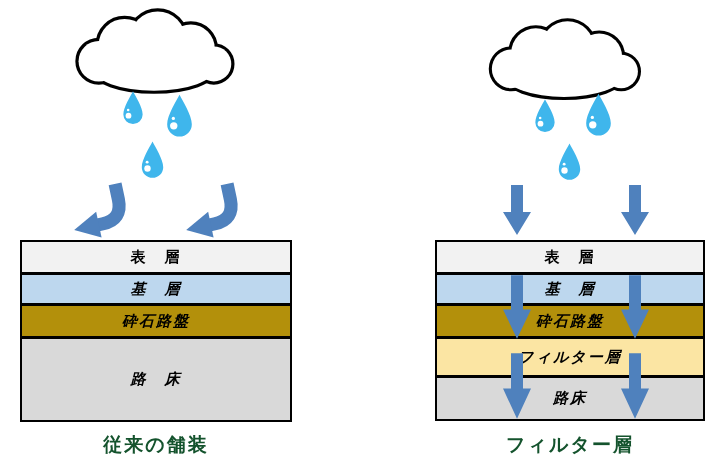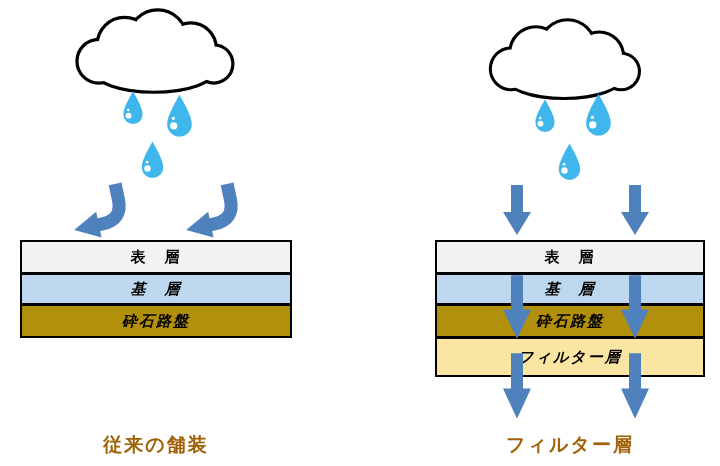--- a/index.html
+++ b/index.html
@@ -19,21 +19,21 @@
     display:flex;align-items:center;justify-content:center;
   }
   .layer + .layer{margin-top:-1px;font-style:italic;}
   .layer-label{
     font-size:15px;font-weight:bold;color:#000;
     letter-spacing:2px;white-space:nowrap;
   }
   .caption{
     position:absolute;
     text-align:center;
-    font-size:19px;font-weight:bold;color:#a16207;
+    font-size:19px;font-weight:bold;color:#14532d;
     letter-spacing:2px;
   }
   .elbow{transform:rotate(-12deg);}
 </style>
 </head>
 <body>
 
 <div class="canvas">
 
   <section>
@@ -85,20 +85,23 @@
     <div class="stack" style="left:20px;top:240px;width:272px;">
         <div class="layer" style="height: 34px; background: rgb(242, 242, 242); border-color: rgb(0, 0, 0);">
           <span class="layer-label" style="color: rgb(0, 0, 0);">表　層</span>
         </div>
         <div class="layer" style="height: 32px; background: rgb(189, 215, 238); border-color: rgb(0, 0, 0);">
           <span class="layer-label" style="color: rgb(0, 0, 0);">基　層</span>
         </div>
         <div class="layer" style="height: 34px; background: rgb(179, 144, 11); border-color: rgb(0, 0, 0);">
           <span class="layer-label" style="color: rgb(0, 0, 0);">砕石路盤</span>
         </div>
+        <div class="layer" style="height: 85px; background: rgb(217, 217, 217); border-color: rgb(0, 0, 0);">
+          <span class="layer-label" style="color: rgb(0, 0, 0);">路　床</span>
+        </div>
       </div>
 
     <div class="caption" style="left:20px;top:432px;width:272px;">従来の舗装</div>
   </section>
 
   <section>
 
     <svg class="abs" style="left:468px;top:16px;" width="192" height="88" viewBox="0 0 200 100">
       <g class="cloud-stroke" stroke-width="7" stroke="#000000" fill="#ffffff">
         <ellipse cx="100" cy="68" rx="66" ry="24"></ellipse>
@@ -147,20 +150,23 @@
         </div>
         <div class="layer" style="height: 32px; background: rgb(189, 215, 238); border-color: rgb(0, 0, 0);">
           <span class="layer-label" style="color: rgb(0, 0, 0);">基　層</span>
         </div>
         <div class="layer" style="height: 34px; background: rgb(179, 144, 11); border-color: rgb(0, 0, 0);">
           <span class="layer-label" style="color: rgb(0, 0, 0);">砕石路盤</span>
         </div>
         <div class="layer" style="height: 40px; background: rgb(251, 229, 163); border-color: rgb(0, 0, 0);">
           <span class="layer-label" style="color: rgb(0, 0, 0);">フィルター層</span>
         </div>
+        <div class="layer" style="height: 45px; background: rgb(217, 217, 217); border-color: rgb(0, 0, 0);">
+          <span class="layer-label" style="color: rgb(0, 0, 0);">路床</span>
+        </div>
       </div>
 
     <svg class="abs" style="left:502px;top:274px;" width="30" height="66" viewBox="0 0 30 54" preserveAspectRatio="none">
       <polygon class="arrow-fill" points="9,1 21,1 21,29 29,29 15,53 1,29 9,29" fill="#4f81bd"></polygon>
     </svg>
     <svg class="abs" style="left:620px;top:274px;" width="30" height="66" viewBox="0 0 30 54" preserveAspectRatio="none">
       <polygon class="arrow-fill" points="9,1 21,1 21,29 29,29 15,53 1,29 9,29" fill="#4f81bd"></polygon>
     </svg>
     <svg class="abs" style="left:502px;top:352px;" width="30" height="68" viewBox="0 0 30 54" preserveAspectRatio="none">
       <polygon class="arrow-fill" points="9,1 21,1 21,29 29,29 15,53 1,29 9,29" fill="#4f81bd"></polygon>

